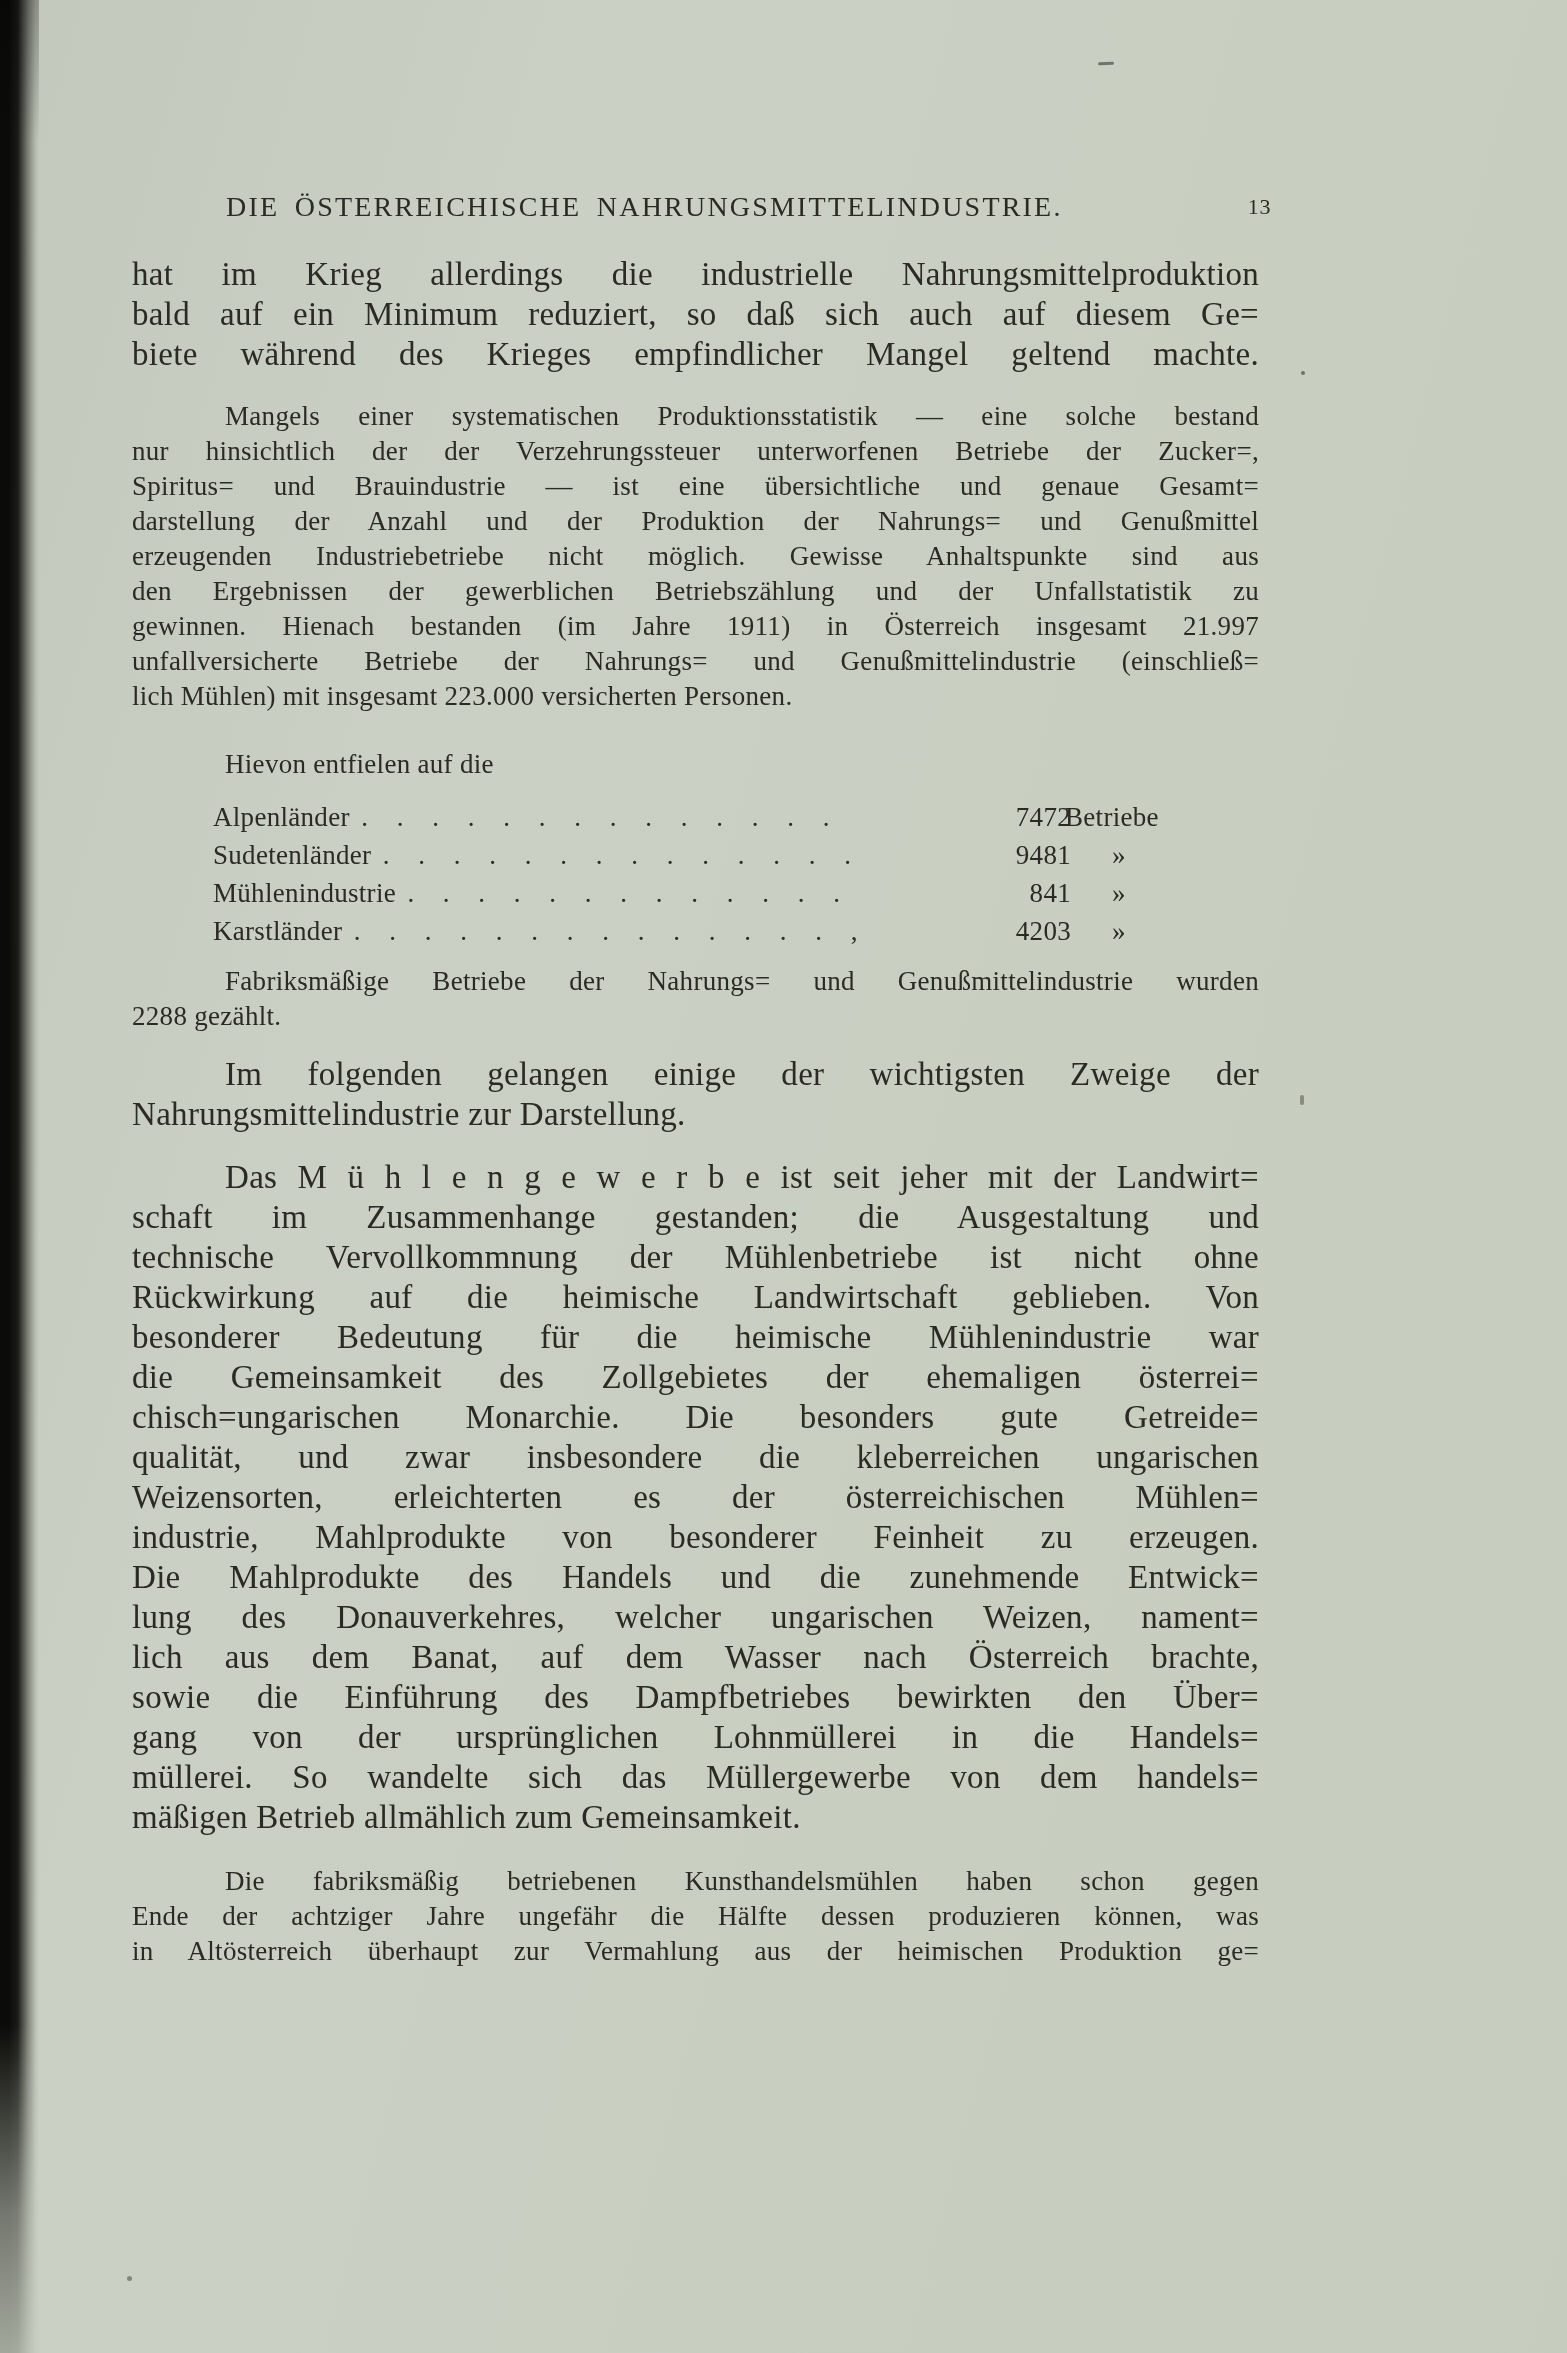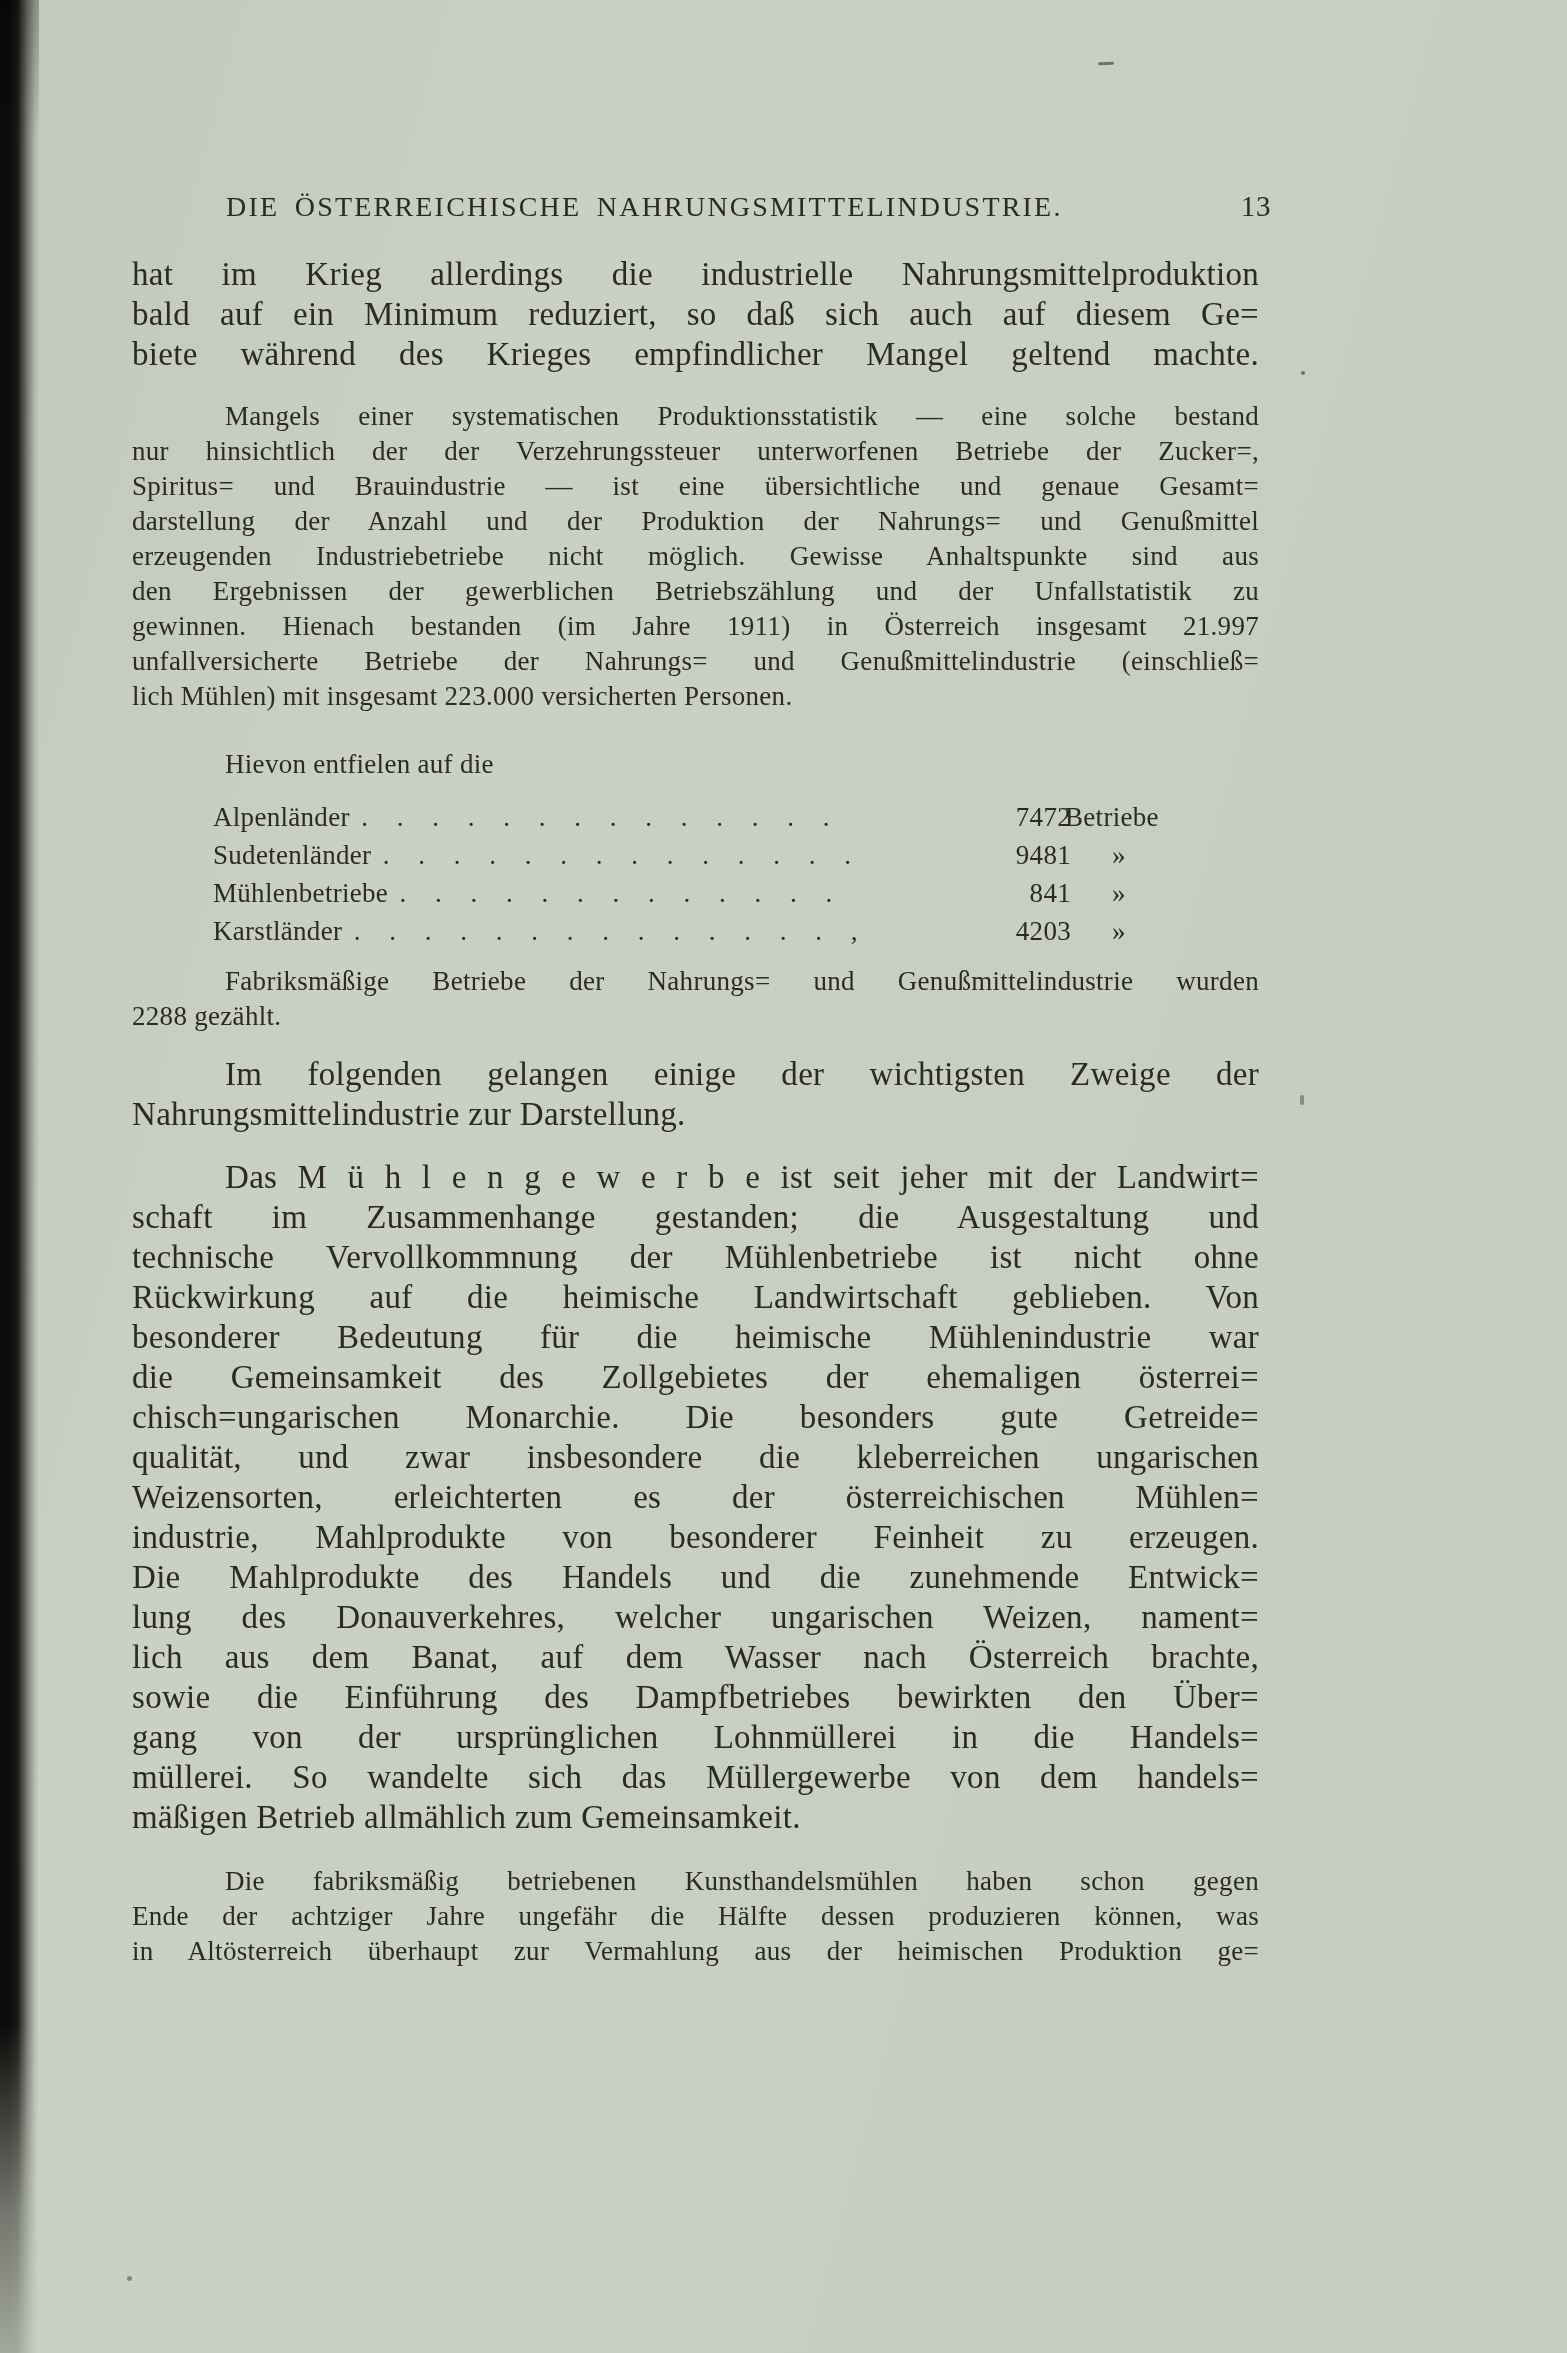--- a/index.html
+++ b/index.html
@@ -51,21 +51,21 @@
     align-items: center;
     font-size: 28px;
     line-height: 35px;
     letter-spacing: 2.2px;
     word-spacing: 6.3px;
   }
   .header .title { margin-left: 106px; }
   .header .pagenum {
     margin-left: auto;
     letter-spacing: 0.6px;
-    font-size: 29px;
+    font-size: 22px;
   }
   .para { margin: 12px; }
   .line {
     text-align: justify;
     text-align-last: justify;
     letter-spacing: 0.3px;
   }
   .line.last { text-align-last: left; }
   .line.indent { padding-left: 93px; }
   .large .line { font-size: 33px; line-height: 40px; }
@@ -140,21 +140,21 @@
           <div class="line" data-name="text-line">gewinnen. Hienach bestanden (im Jahre 1911) in Österreich insgesamt 21.997</div>
           <div class="line" data-name="text-line">unfallversicherte Betriebe der Nahrungs= und Genußmittelindustrie (einschließ=</div>
           <div class="line last" data-name="text-line">lich Mühlen) mit insgesamt 223.000 versicherten Personen.</div>
         </div>
         <div class="para small" data-name="hievon-line">
           <div class="line last indent" data-name="text-line">Hievon entfielen auf die</div>
         </div>
         <div class="list" data-name="betriebe-list">
           <div class="list-row" data-name="list-item"><span class="lbl" data-name="list-item-label">Alpenländer</span><span class="dots" data-name="dot-leaders">. . . . . . . . . . . . . .</span><span class="val" data-name="list-item-value">7472</span><span class="unit" data-name="list-item-unit">Betriebe</span></div>
           <div class="list-row" data-name="list-item"><span class="lbl" data-name="list-item-label">Sudetenländer</span><span class="dots" data-name="dot-leaders">. . . . . . . . . . . . . .</span><span class="val" data-name="list-item-value">9481</span><span class="unit ditto" data-name="list-item-unit">»</span></div>
-          <div class="list-row" data-name="list-item"><span class="lbl" data-name="list-item-label">Mühlenbetriebe</span><span class="dots" data-name="dot-leaders">. . . . . . . . . . . . .</span><span class="val" data-name="list-item-value">841</span><span class="unit ditto" data-name="list-item-unit">»</span></div>
+          <div class="list-row" data-name="list-item"><span class="lbl" data-name="list-item-label">Mühlenindustrie</span><span class="dots" data-name="dot-leaders">. . . . . . . . . . . . .</span><span class="val" data-name="list-item-value">841</span><span class="unit ditto" data-name="list-item-unit">»</span></div>
           <div class="list-row" data-name="list-item"><span class="lbl" data-name="list-item-label">Karstländer</span><span class="dots" data-name="dot-leaders">. . . . . . . . . . . . . . ,</span><span class="val" data-name="list-item-value">4203</span><span class="unit ditto" data-name="list-item-unit">»</span></div>
         </div>
         <div class="para small" data-name="fabriksmaessige-paragraph">
           <div class="line indent" data-name="text-line">Fabriksmäßige Betriebe der Nahrungs= und Genußmittelindustrie wurden</div>
           <div class="line last" data-name="text-line">2288 gezählt.</div>
         </div>
         <div class="para large" data-name="im-folgenden-paragraph">
           <div class="line indent" data-name="text-line">Im folgenden gelangen einige der wichtigsten Zweige der</div>
           <div class="line last" data-name="text-line">Nahrungsmittelindustrie zur Darstellung.</div>
         </div>

